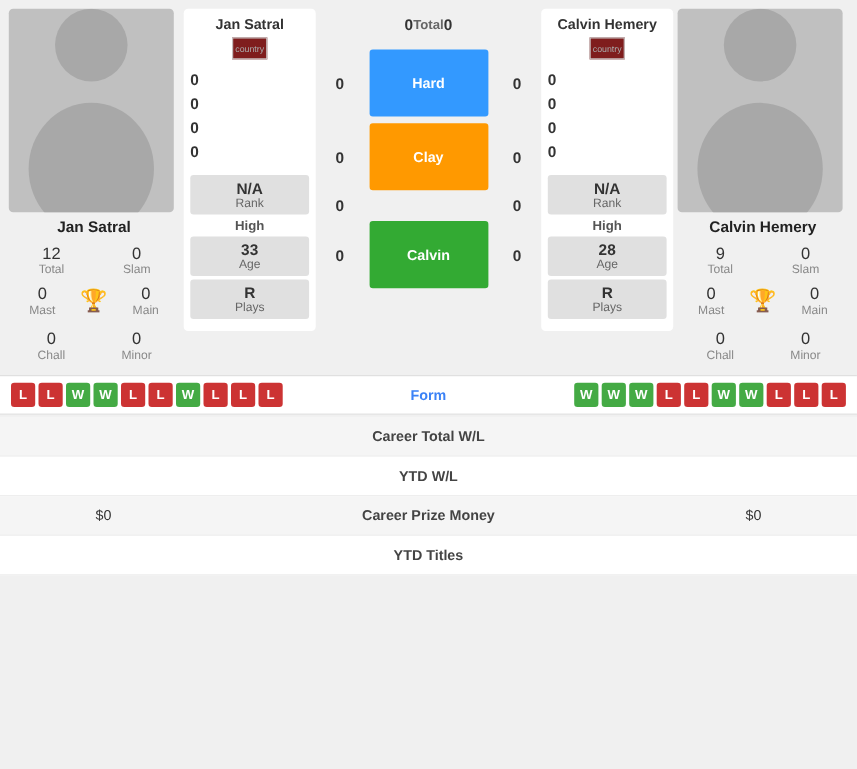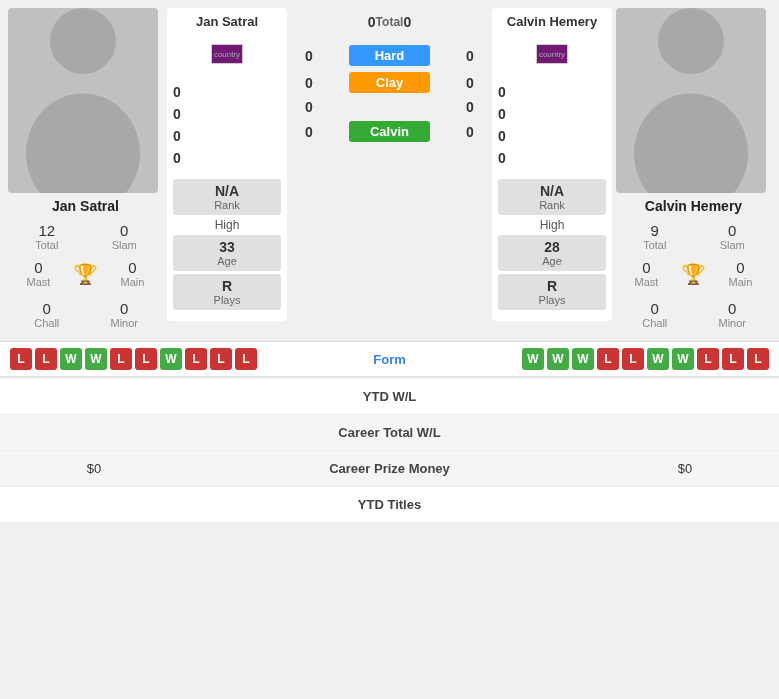--- a/index.html
+++ b/index.html
@@ -128,22 +128,22 @@
 
     .stats-col-name {
       font-size: 13px;
       font-weight: bold;
       text-align: center;
     }
 
     .flag-placeholder {
       width: 32px;
       height: 20px;
-      background: #701a75;
-      margin: 15px auto;
+      background: #7f1d1d;
+      margin: 5px auto;
       font-size: 8px;
       color: #aaa;
       display: flex;
       align-items: center;
       justify-content: center;
       border: 1px solid #ccc;
     }
 
     .info-block {
       background: #e0e0e0;
@@ -161,20 +161,21 @@
     .info-block-bot {
       font-size: 11px;
       color: #666;
     }
 
     .high-text {
       font-size: 12px;
       color: #555;
       text-align: center;
       margin: 2px 6px 0;
+      font-weight: bold;
     }
 
     .surface-table {
       width: 100%;
       display: flex;
       flex-direction: column;
       align-items: center;
       margin-top: 4px;
     }
 
@@ -187,22 +188,22 @@
     }
 
     .surf-num {
       font-size: 14px;
       font-weight: bold;
       width: 24px;
       text-align: center;
     }
 
     .surf-btn {
-      padding: 3px 0;
-      width: 81px;
+      padding: 23px 0;
+      width: 108px;
       border-radius: 3px;
       color: white;
       font-weight: bold;
       font-size: 13px;
       text-align: center;
     }
 
     
     .form-section {
       background: white;
@@ -507,31 +508,31 @@
         <div class="pill pill-l">L</div>
         <div class="pill pill-w">W</div>
         <div class="pill pill-w">W</div>
         <div class="pill pill-l">L</div>
         <div class="pill pill-l">L</div>
         <div class="pill pill-l">L</div>
       </div>
   </div>
 
   <div class="bottom-rows">
+    <div class="bottom-row bottom-row-shaded">
+      <div class="bottom-row-left"></div>
+      <div class="bottom-row-label">Career Total W/L</div>
+      <div class="bottom-row-right"></div>
+    </div>
     <div class="bottom-row">
       <div class="bottom-row-left"></div>
       <div class="bottom-row-label">YTD W/L</div>
       <div class="bottom-row-right"></div>
     </div>
     <div class="bottom-row bottom-row-shaded">
-      <div class="bottom-row-left"></div>
-      <div class="bottom-row-label">Career Total W/L</div>
-      <div class="bottom-row-right"></div>
-    </div>
-    <div class="bottom-row bottom-row-shaded">
       <div class="bottom-row-left">$0</div>
       <div class="bottom-row-label">Career Prize Money</div>
       <div class="bottom-row-right">$0</div>
     </div>
     <div class="bottom-row">
       <div class="bottom-row-left"></div>
       <div class="bottom-row-label">YTD Titles</div>
       <div class="bottom-row-right"></div>
     </div>
   </div>

